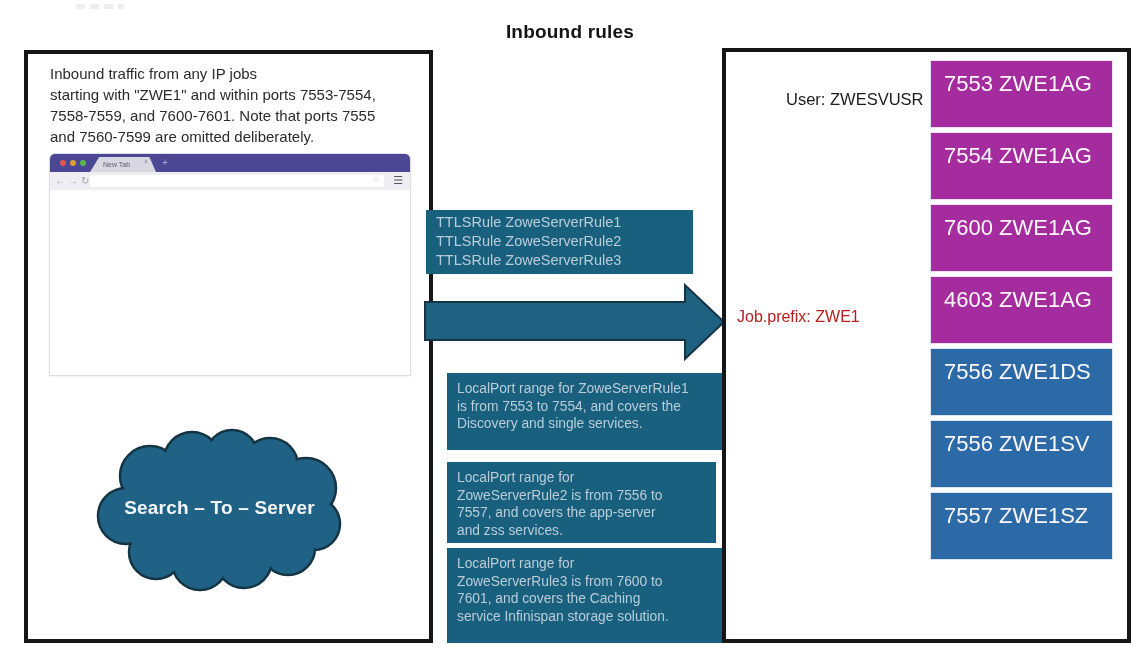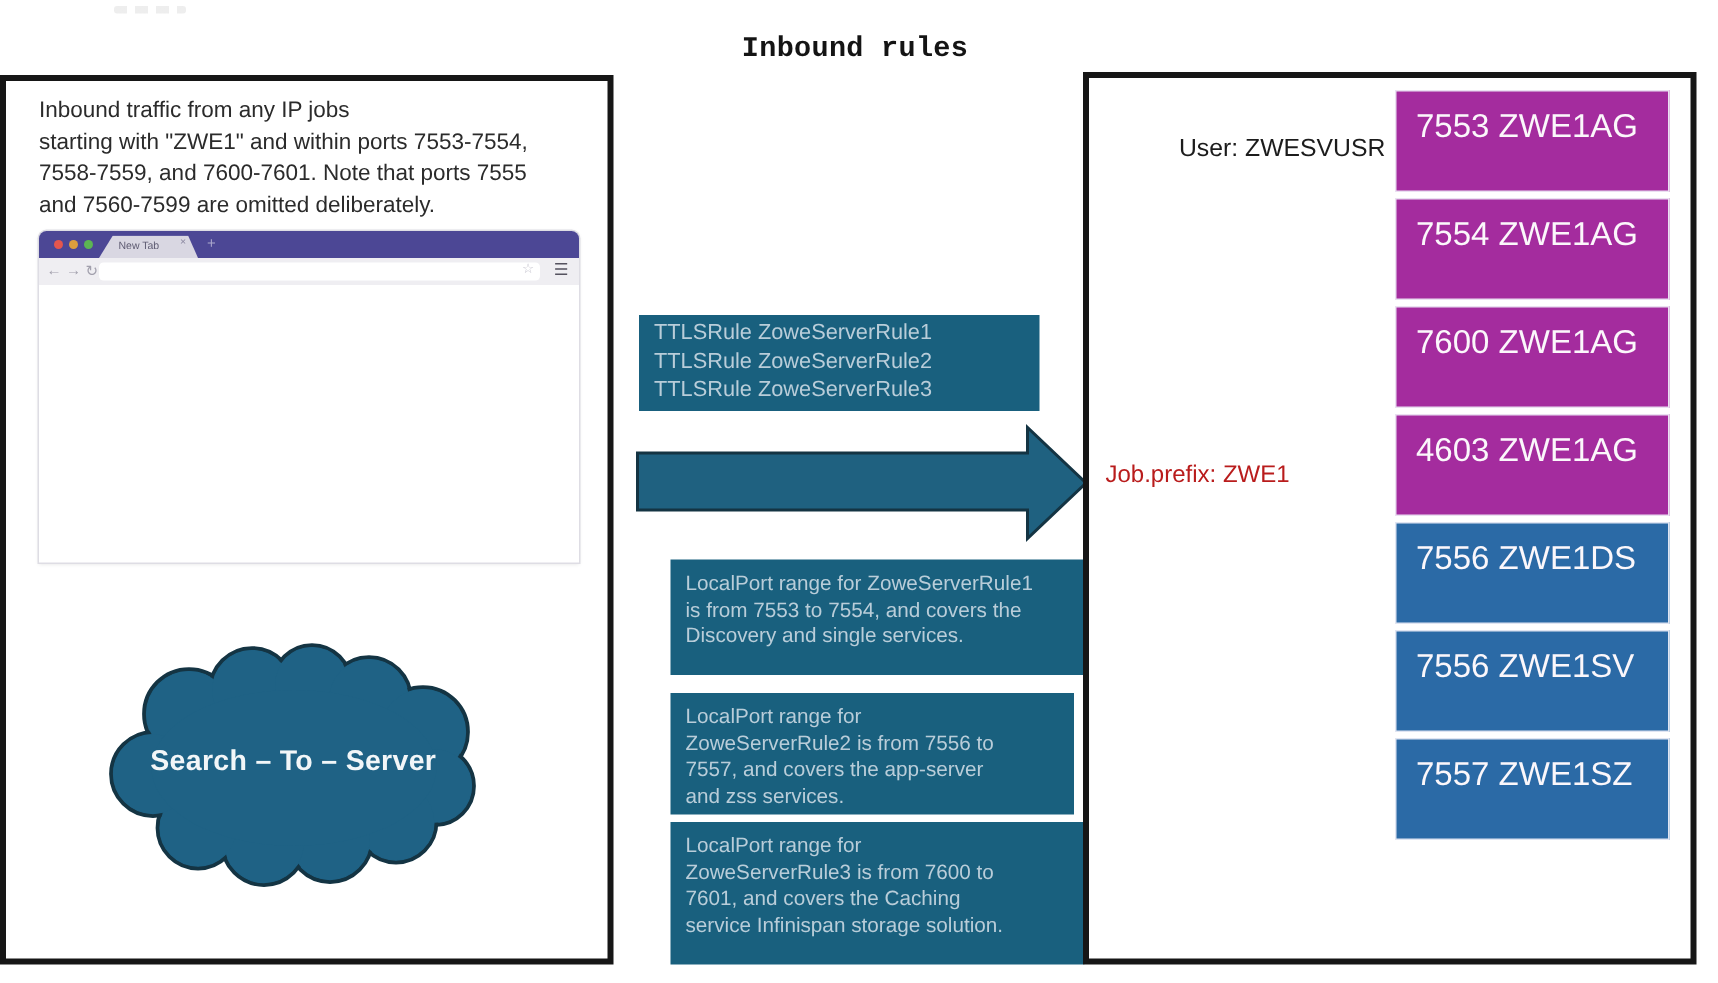--- a/index.html
+++ b/index.html
@@ -9,31 +9,30 @@
     position: relative; width: 1145px; height: 655px;
     background: #ffffff; overflow: hidden;
   }
   .abs { position: absolute; }
 
   
   .page-title {
     left: 420px; top: 21px; width: 300px;
     text-align: center; font-size: 19px; font-weight: bold; color: #141414;
     letter-spacing: .2px;
-    font-family: Liberation Mono, monospace;
   }
   .crop-artifact {
     left: 76px; top: 4px; width: 48px; height: 5px;
     background: repeating-linear-gradient(90deg,#d9d9d9 0 9px,transparent 9px 14px);
     opacity: .45; border-radius: 2px;
   }
 
   
   .panel { border: 4px solid #161616; background: #fff; }
-  .left-panel  { left: 0;  top: 50px; width: 409px; height: 593px; }
+  .left-panel  { left: 24px;  top: 50px; width: 409px; height: 593px; }
   .right-panel { left: 722px; top: 48px; width: 409px; height: 595px; }
 
   
   .intro-text {
     left: 22px; top: 9px; width: 376px;
     font-size: 15px; line-height: 21px; font-weight: 500; color: #2b2b2b;
     white-space: pre-line;
   }
 
   .browser {

